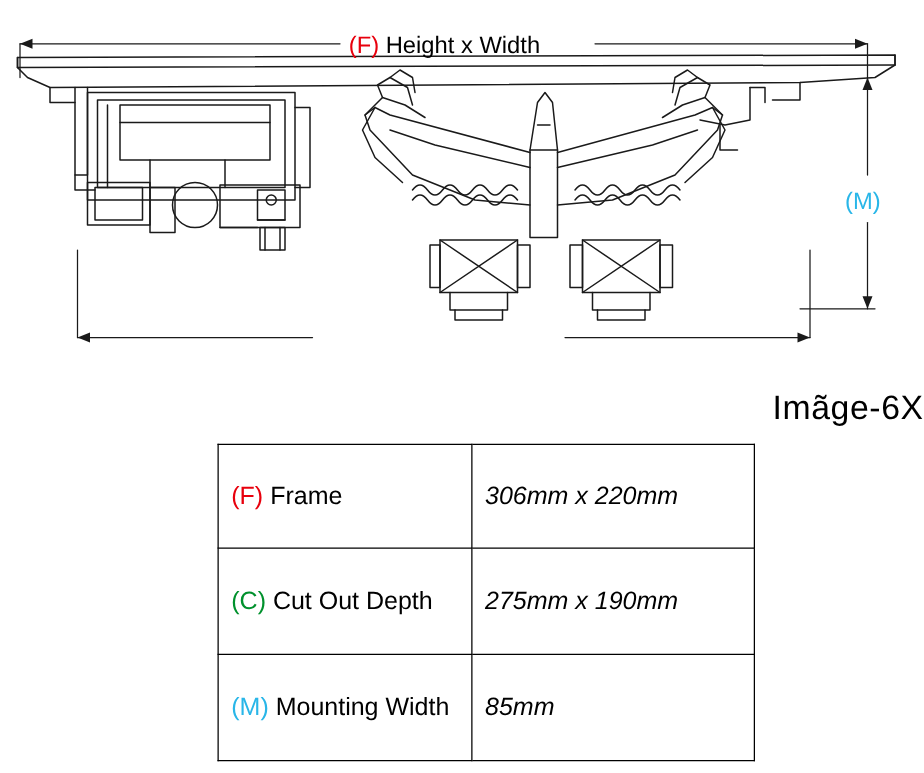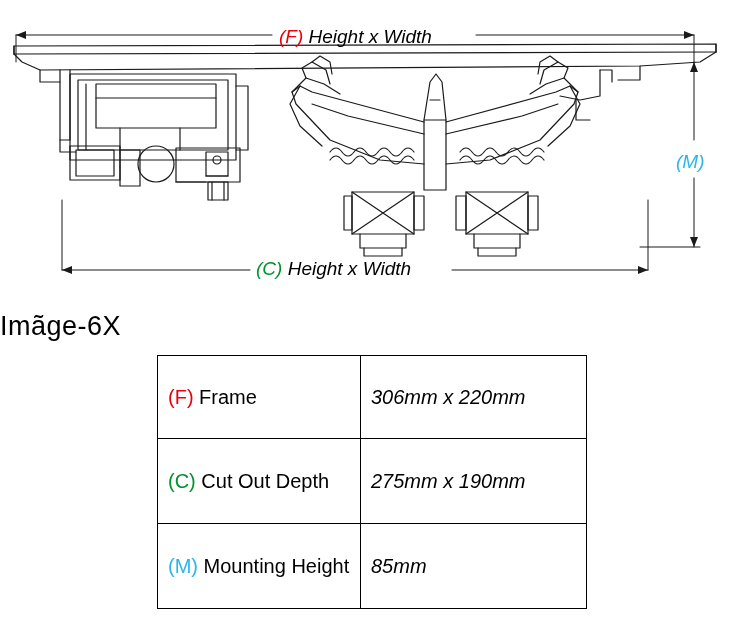--- a/index.html
+++ b/index.html
@@ -29,21 +29,20 @@
     height: 300px;
   }
   #diagram svg {
     display: block;
   }
   .dim-label {
     position: absolute;
     font-size: 19px;
     white-space: nowrap;
     font-family: "Liberation Sans", sans-serif;
-    font-style: italic;
   }
   .code-f { color: #e8000d; }
   .code-c { color: #00912d; }
   .code-m { color: #29b6e8; }
   #label-f {
     left: 279px;
     top: 26px;
   }
   #label-c {
     left: 256px;
@@ -52,28 +51,28 @@
   #label-m {
     left: 676px;
     top: 151px;
   }
   
   #title {
     position: absolute;
     left: 0;
     top: 311px;
     width: 739px;
-    text-align: left;
+    text-align: right;
     font-size: 27px;
     letter-spacing: 0.5px;
   }
   
   #spec-table {
     position: absolute;
-    left: 157px;
+    left: 174px;
     top: 355px;
     width: 407px;
     border-collapse: collapse;
     table-layout: fixed;
   }
   #spec-table td {
     border: 1px solid #000000;
     font-size: 20px;
     padding: 0 10px;
     vertical-align: middle;
@@ -191,21 +190,20 @@
         <path d="M576,100 L576,120 L590,120"></path>
         <path d="M600,70 L612,70 L612,82"></path>
 
         <path d="M14,46 L14,54"></path>
         <path d="M716,44 L716,52"></path>
       </g>
     </svg>
 
     <div class="dim-label" id="label-f"><span class="code-f">(F)</span> <span>Height x Width</span></div>
 
-    <div class="dim-label" id="label-c"><span class="code-c">(C)</span> <span>Height x Width</span></div>
 
     <div class="dim-label" id="label-m"><span class="code-m">(M)</span></div>
   </div>
 
   <div id="title">Imãge-6X</div>
 
   <table id="spec-table">
     <tbody>
       <tr>
         <td class="k">
@@ -217,20 +215,20 @@
       <tr class="row-tall">
         <td class="k">
           <span class="code-c">(C)</span>
           <span>Cut Out Depth</span>
         </td>
         <td class="v">275mm x 190mm</td>
       </tr>
       <tr class="row-tall">
         <td class="k">
           <span class="code-m">(M)</span>
-          <span>Mounting Height</span>
+          <span>Mounting Width</span>
         </td>
         <td class="v">85mm</td>
       </tr>
     </tbody>
   </table>
 
 </div>
 
 </body></html>

